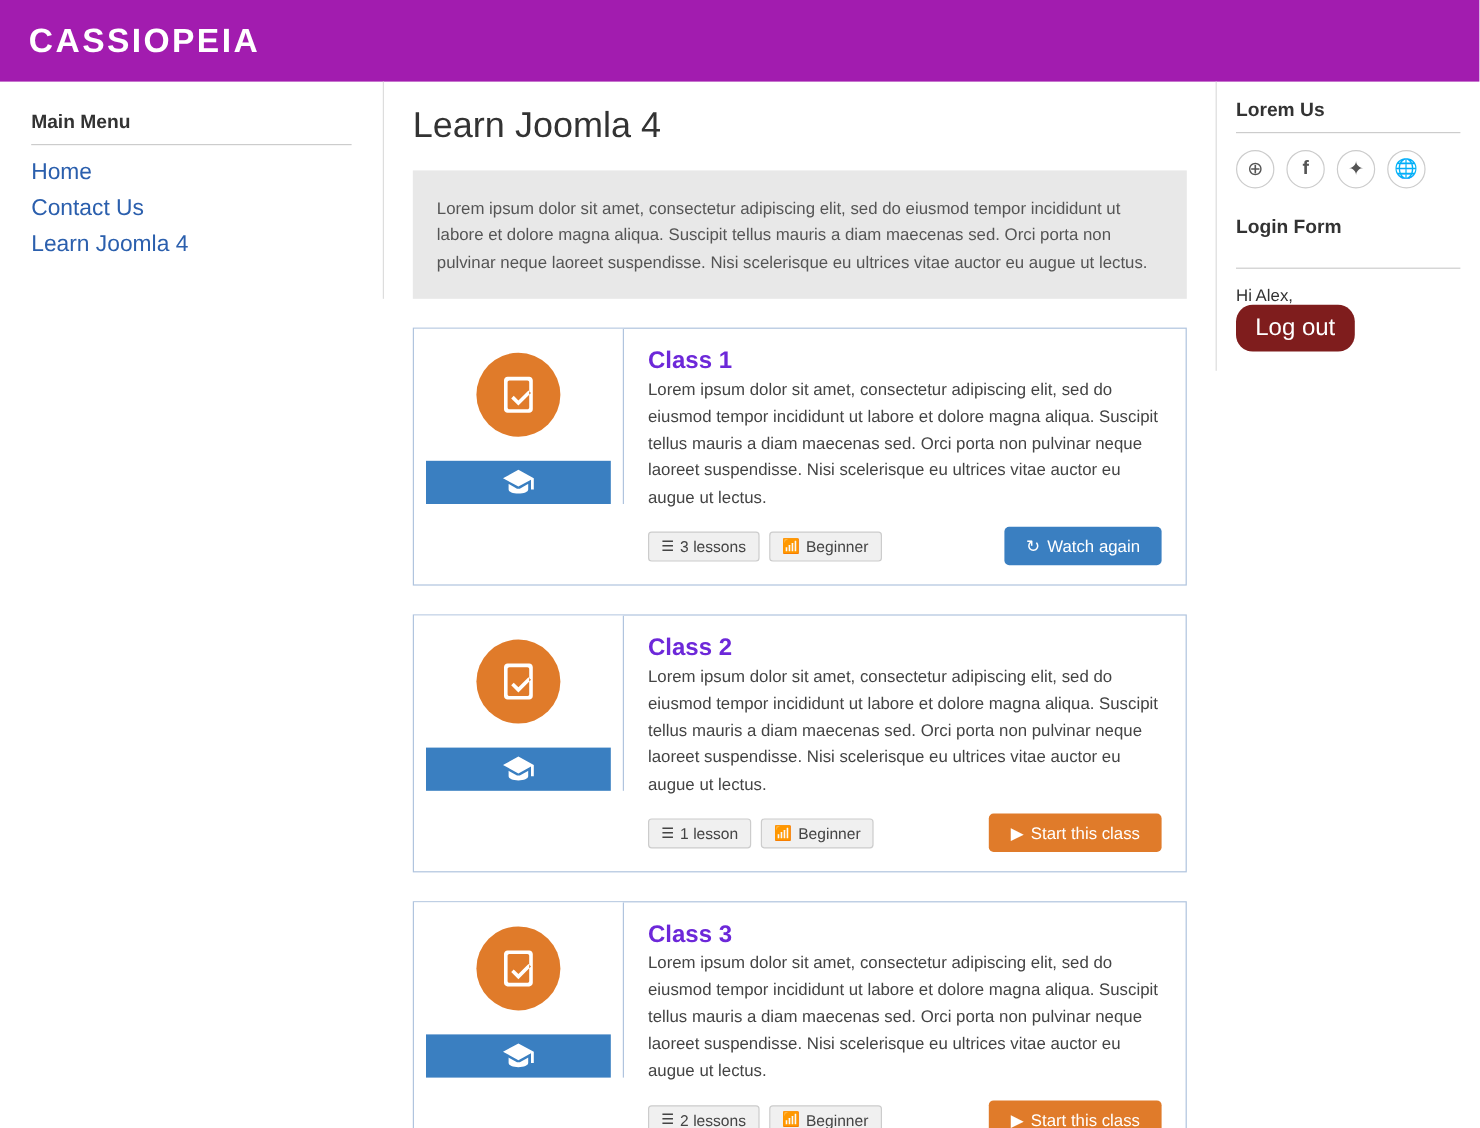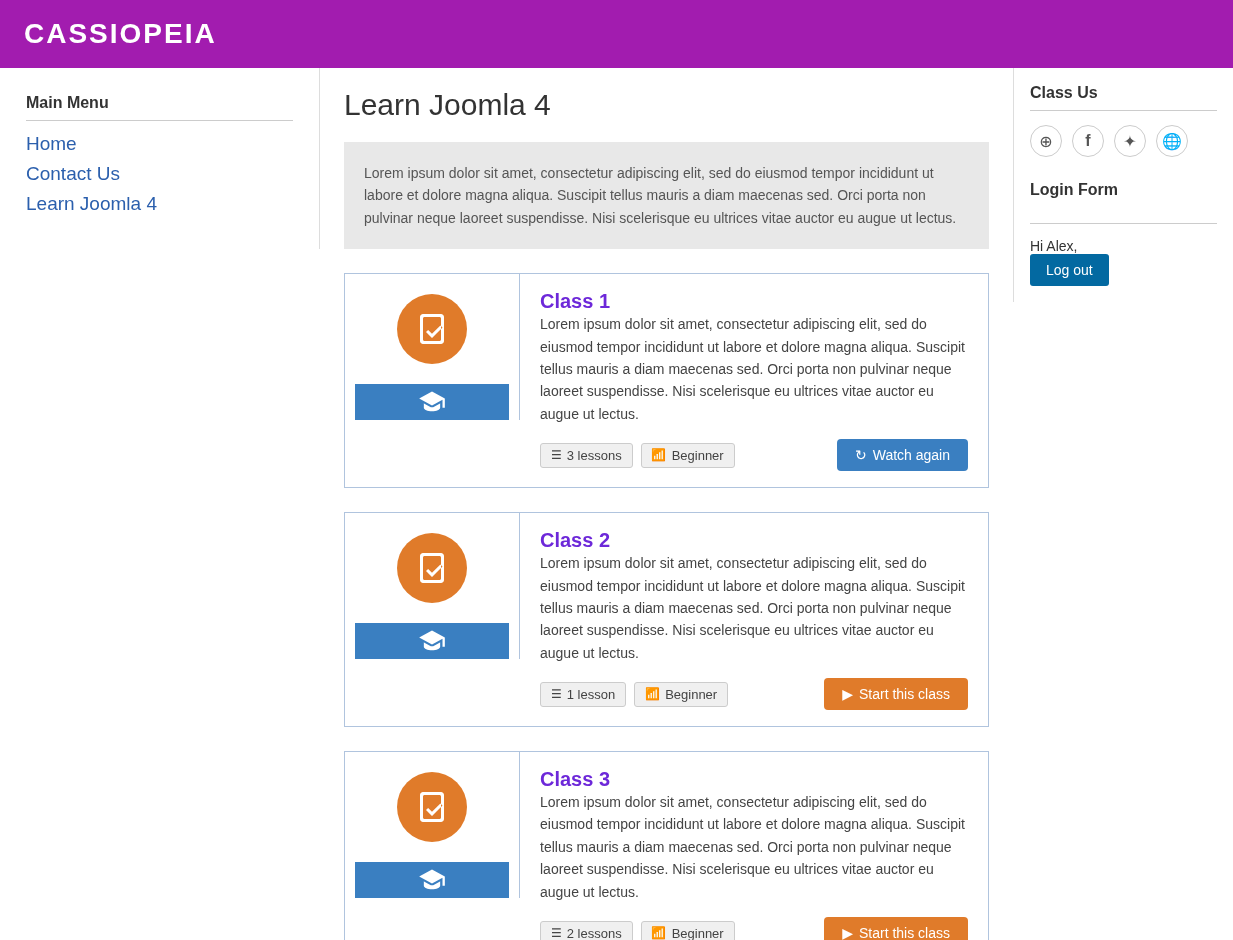--- a/index.html
+++ b/index.html
@@ -221,26 +221,26 @@
       font-size: 16px;
       font-weight: bold;
       border-bottom: 1px solid #ccc;
       padding-bottom: 24px;
       margin-bottom: 14px;
     }
     .hi-text {
       font-size: 14px;
     }
     .btn-logout {
-      background: #0369a1;
+      background: #7f1d1d;
       color: #fff;
       border: none;
-      border-radius: 3px;
+      border-radius: 14px;
       padding: 8px 16px;
-      font-size: 14px;
+      font-size: 20px;
       cursor: pointer;
     }
   </style>
 </head>
 <body>
 
 <div class="header">
   <span class="header-title">CASSIOPEIA</span>
 </div>
 
@@ -369,21 +369,21 @@
             <span>▶</span>
             <span>Start this class</span>
           </button>
         </div>
       </div>
     </div>
 
   </main>
 
   <aside class="right-sidebar">
-    <div class="right-section-title">Class Us</div>
+    <div class="right-section-title">Lorem Us</div>
     <div class="social-icons">
       <div class="social-icon">⊕</div>
       <div class="social-icon" style="font-weight:bold;">f</div>
       <div class="social-icon">✦</div>
       <div class="social-icon">🌐</div>
     </div>
 
     <div class="login-section-title">Login Form</div>
     <p class="hi-text">Hi Alex,</p>
     <button class="btn-logout">Log out</button>

